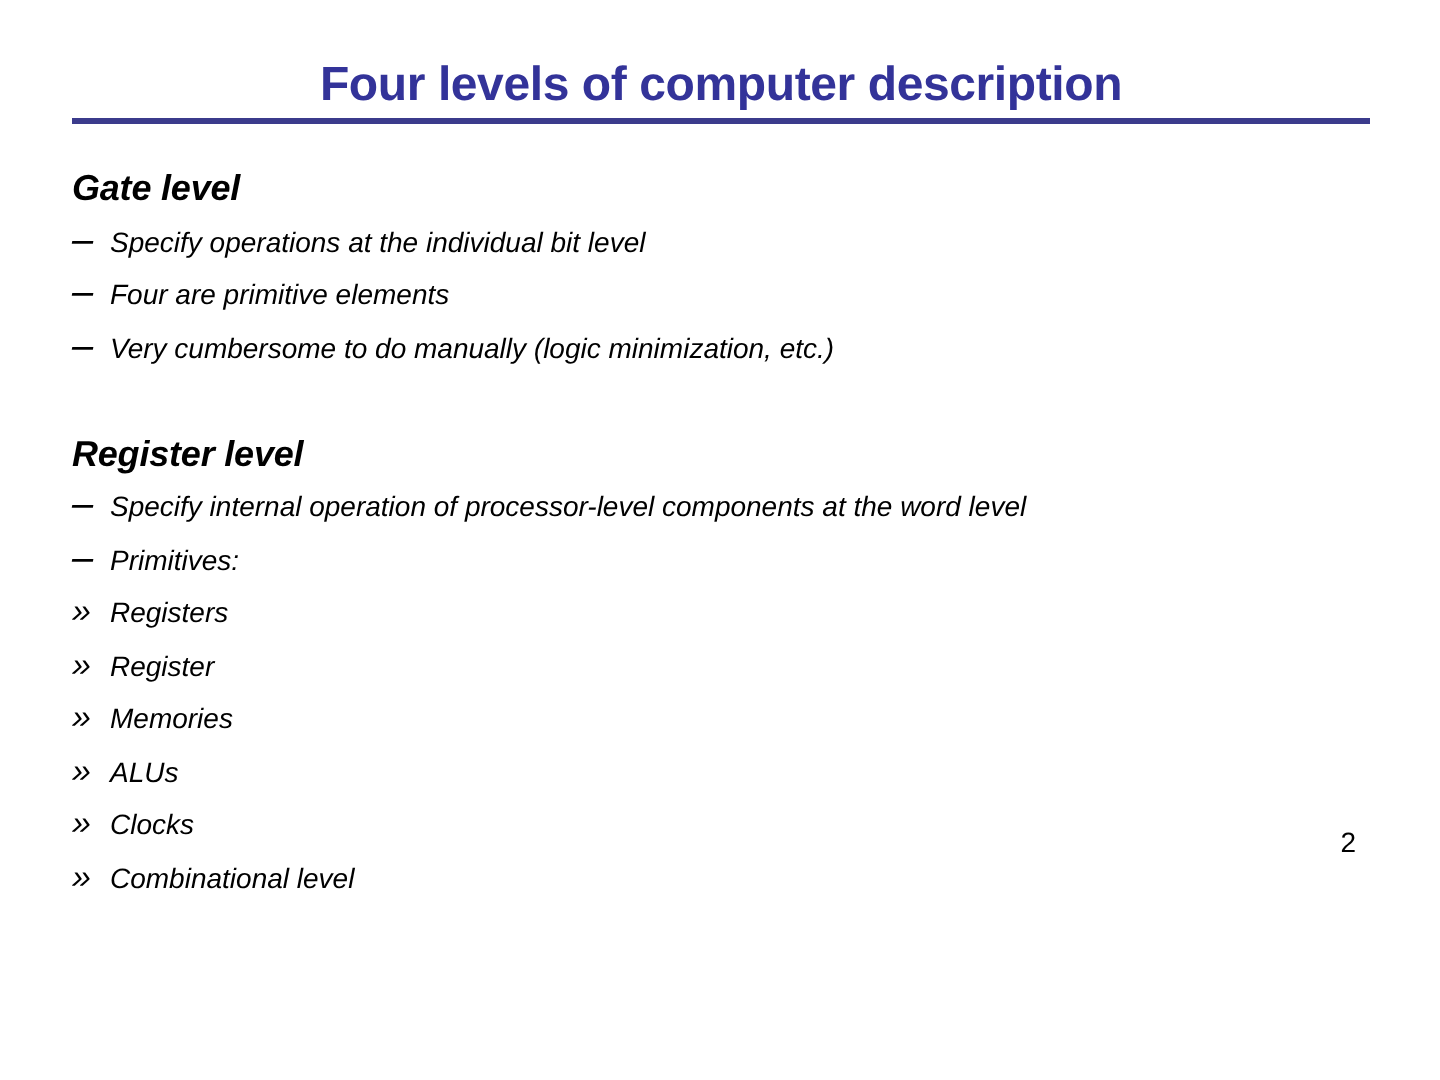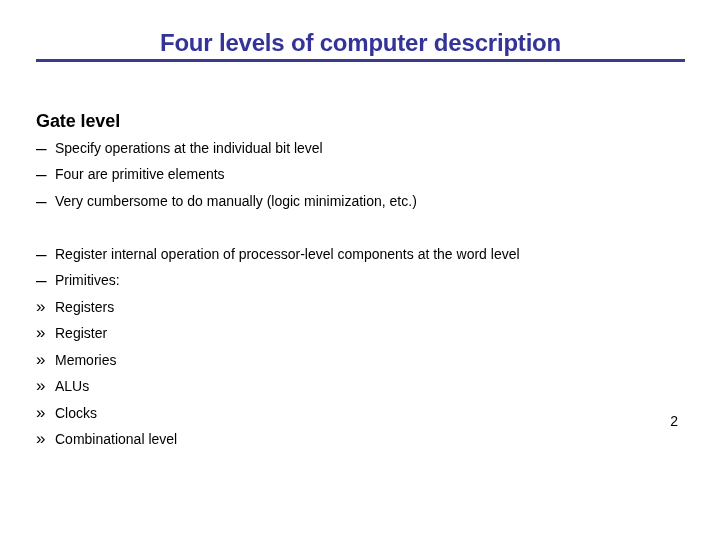--- a/index.html
+++ b/index.html
@@ -43,23 +43,24 @@
     margin-top: 1px;
     height: 3px;
     background: #3b3b8c;
     width: 649px;
   }
 
   
   .body-block {
     position: absolute;
     left: 36px;
-    top: 108px;
+    top: 81px;
     width: 660px;
     color: #000000;
+    font-style: italic;
   }
 
   .line {
     font-size: 19px;
     line-height: 26.5px;
     color: #000000;
     white-space: nowrap;
   }
 
   .heading {
@@ -134,24 +135,25 @@
 
       <div class="bullet">
         <span class="marker">–</span>
         <span class="btext nowrap">Very cumbersome to do manually (logic minimization, etc.)</span>
       </div>
     </div>
 
     <div class="spacer"></div>
 
     <div class="section">
+      <div class="line heading">Register level</div>
 
       <div class="bullet">
         <span class="marker">–</span>
-        <span class="btext">Register internal operation of processor-level components at the word level</span>
+        <span class="btext">Specify internal operation of processor-level components at the word level</span>
       </div>
 
       <div class="bullet">
         <span class="marker">–</span>
         <span class="btext nowrap">Primitives:</span>
       </div>
 
       <div class="bullet">
         <span class="marker guillemet">»</span>
         <span class="btext nowrap">Registers</span>

